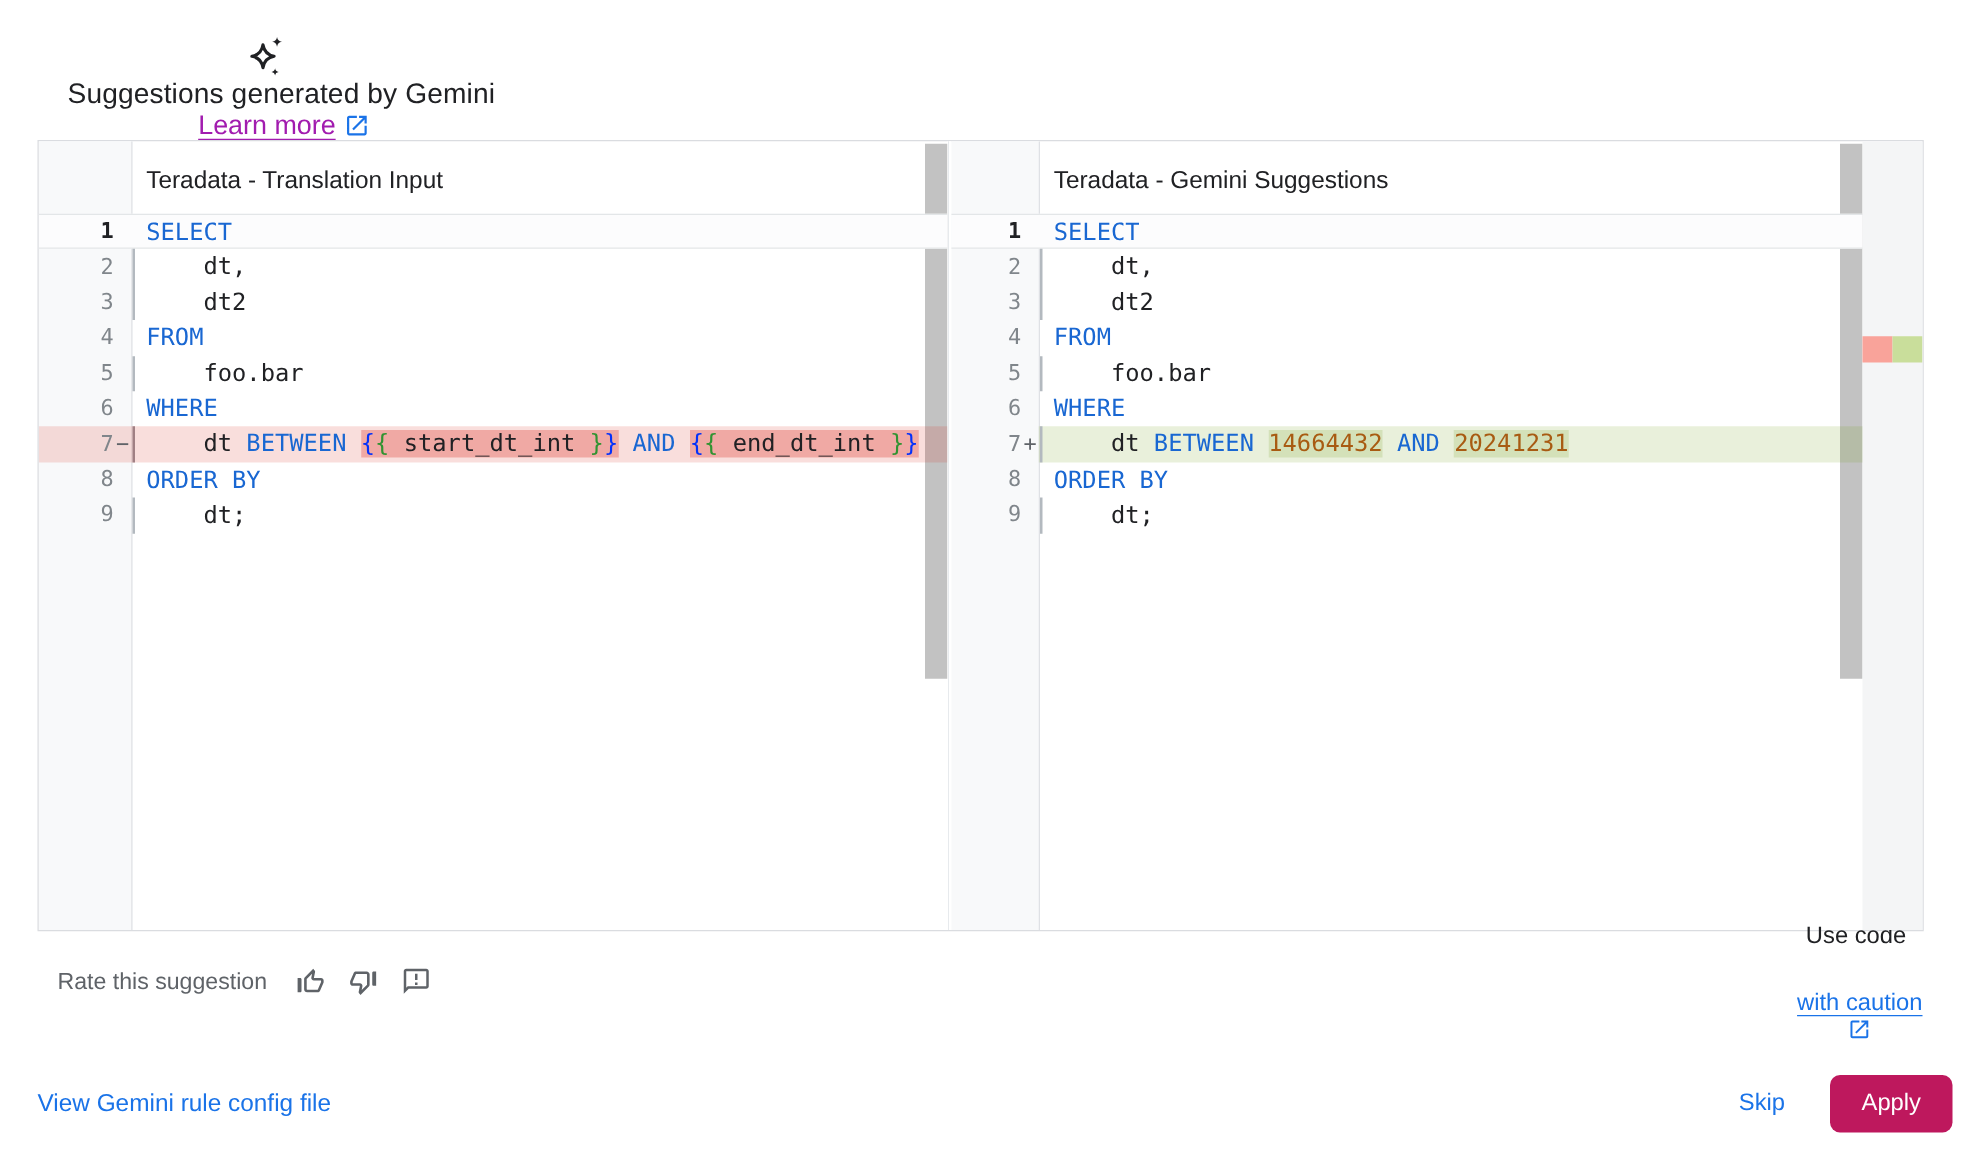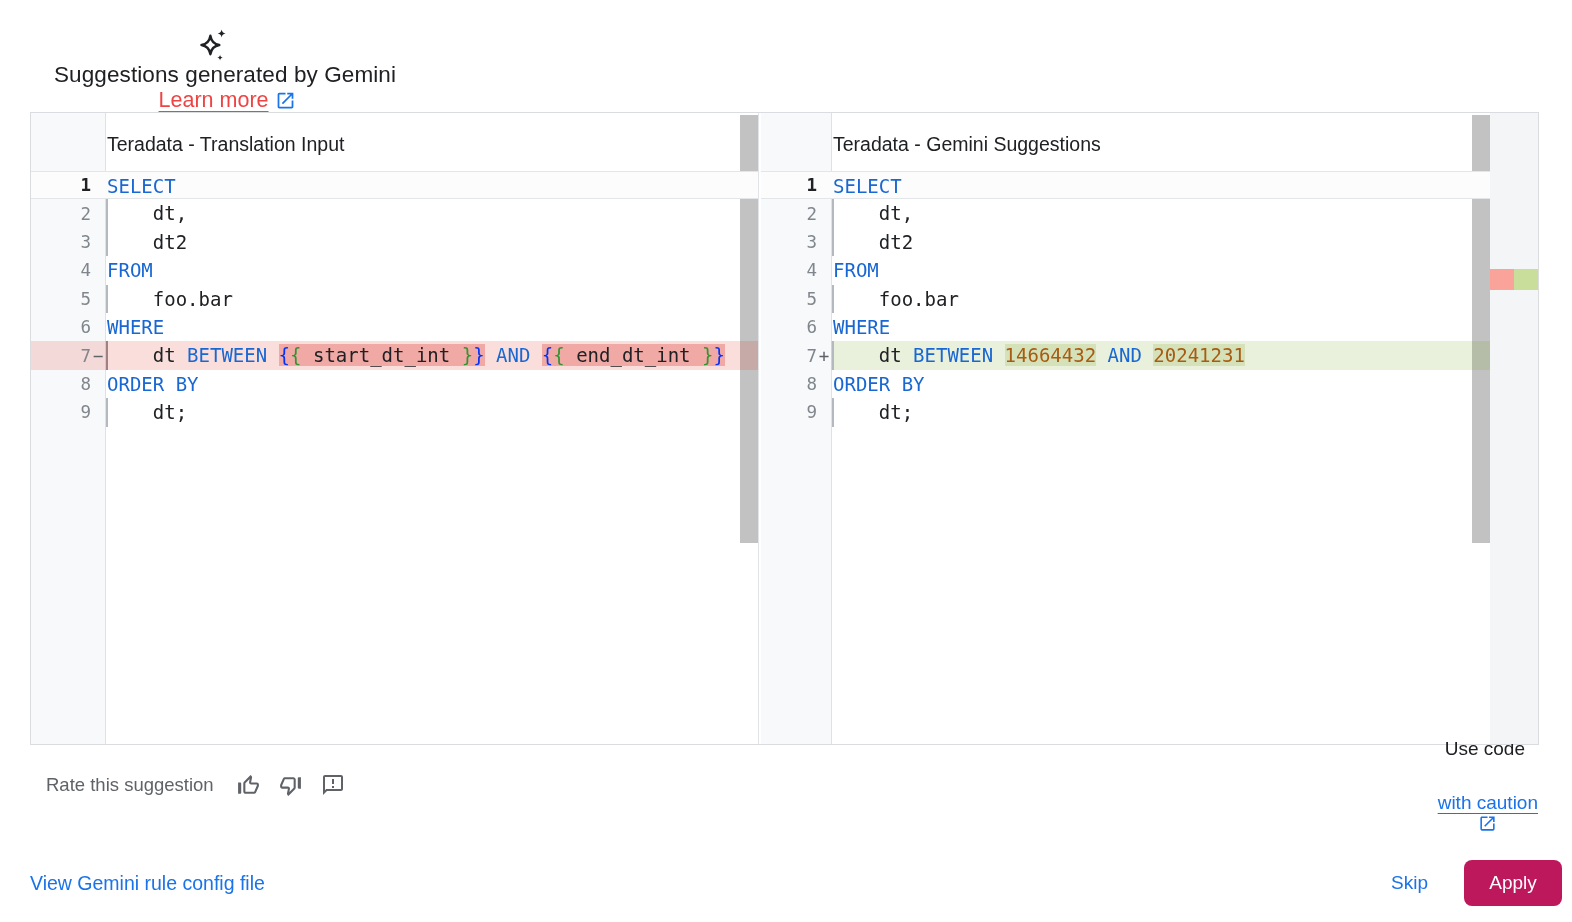--- a/index.html
+++ b/index.html
@@ -4,21 +4,21 @@
 <style>
   * { margin:0; padding:0; box-sizing:border-box; }
   html,body { width:1572px; height:922px; background:#fff; overflow:hidden;
               font-family:"Liberation Sans","DejaVu Sans",sans-serif; }
   .page { position:relative; width:1572px; height:922px; }
 
   
   .header { position:absolute; left:30px; top:28px; display:flex; align-items:center;flex-direction:column; }
   .header .spark { width:32px; height:34px; }
   .header h1 { font-size:22.5px; font-weight:400; color:#202124; margin-left:24px; letter-spacing:.1px; }
-  .learn-more { display:flex; align-items:center; margin-left:28px; color:#ef4444;
+  .learn-more { display:flex; align-items:center; margin-left:28px; color:#a21caf;
                 font-size:21.5px; font-weight:500; cursor:pointer; }
   .learn-more .txt { text-decoration:underline; text-underline-offset:4px; }
   .learn-more svg { margin-left:6px; }
 
   
   .diff { position:absolute; left:30px; top:112px; width:1509px; height:633px;
           border:1px solid #dadce0; display:flex; background:#fff; }
   .pane { position:relative; height:100%; overflow:hidden; }
   .pane-left  { width:727px; }
   .divider { width:3px; background:#fff; box-shadow:inset 1px 0 0 #e0e3e7; }
@@ -45,21 +45,21 @@
   .lines { position:relative; z-index:2; }
   .pane-right .lines { margin-right:48px; }
   .row { display:flex; height:28.4px; }
   .row.title-row { height:58px; }
   .ln { display:flex; justify-content:flex-end; align-items:center;
         font-family:"DejaVu Sans Mono","Liberation Mono",monospace;
         font-size:17.5px; color:#80868b; flex:none; }
   .pane-left  .ln { width:74px; }
   .pane-right .ln { width:70px; }
   .ln .sign { display:inline-block; width:14px; text-align:center; color:#5f6368; }
-  .lc { flex:1; position:relative; padding-left:2px; white-space:pre;
+  .lc { flex:1; position:relative; padding-left:12px; white-space:pre;
         font-family:"DejaVu Sans Mono","Liberation Mono",monospace;
         font-size:19px; line-height:28.4px; color:#202124; }
   .title-row .lc { font-family:"Liberation Sans","DejaVu Sans",sans-serif; white-space:normal;
                    display:flex; align-items:center; font-size:19.5px; color:#202124; padding-top:4px; }
 
   .row.current { background:#fcfcfd; border-top:1px solid #e3e6e8; border-bottom:1px solid #e3e6e8; }
   .row.current .ln .n { color:#202124; font-weight:700; }
 
   .row.removed .ln, .row.removed .lc { background:rgba(217,48,37,0.16); }
   .row.added .lc { background:rgba(116,160,32,0.16); }

